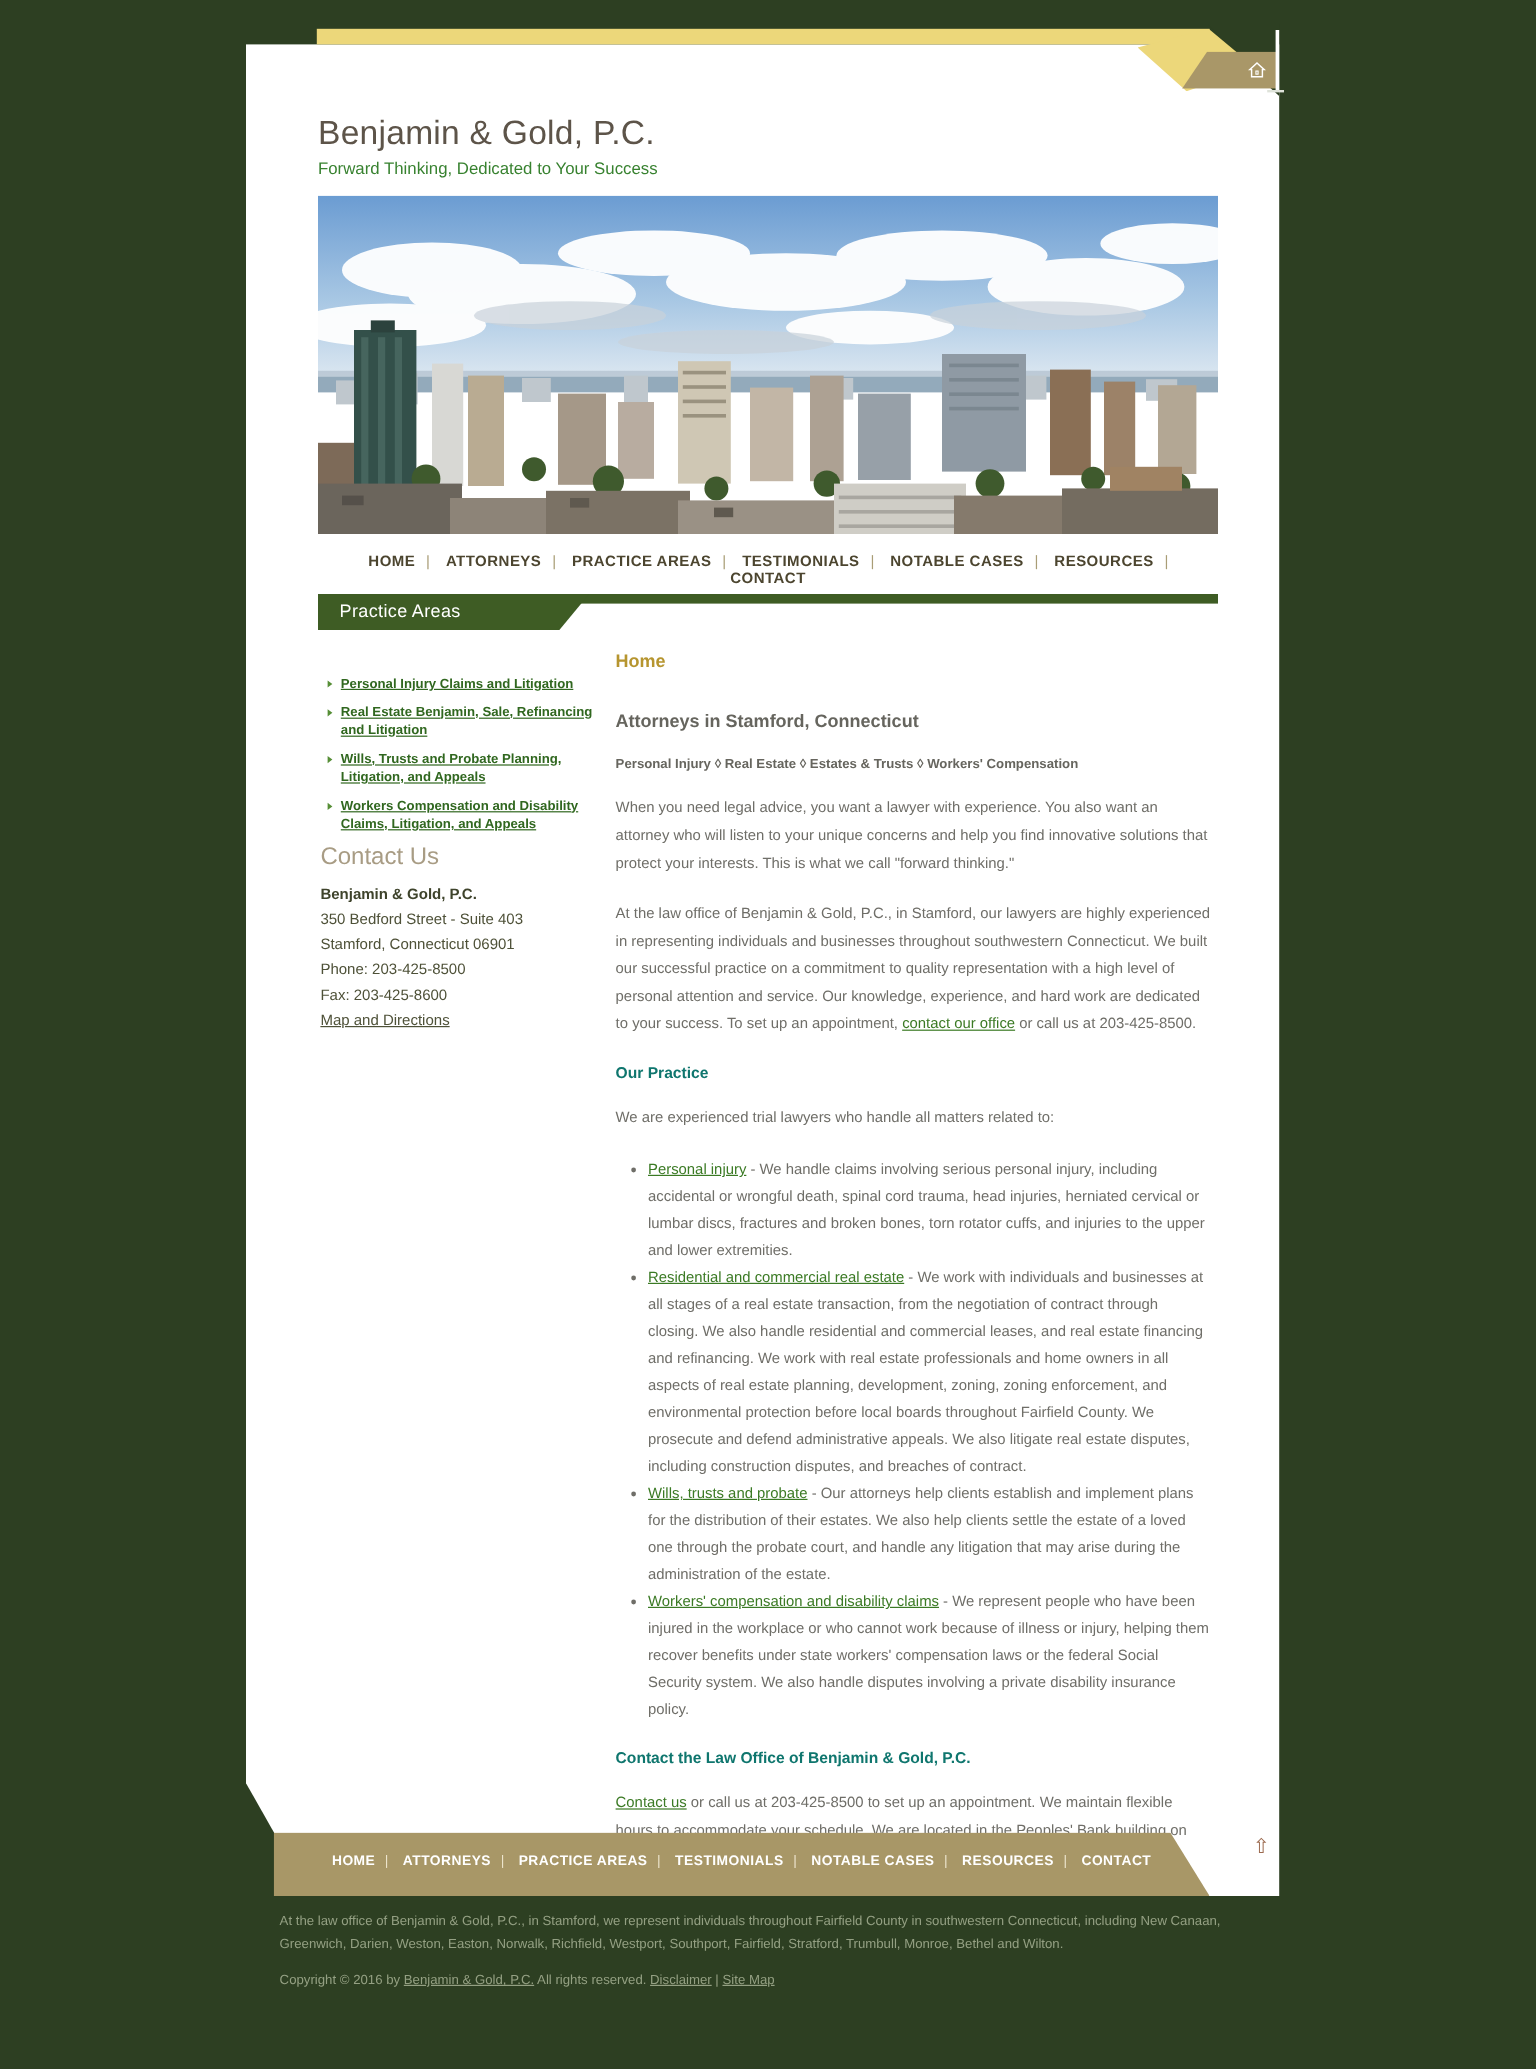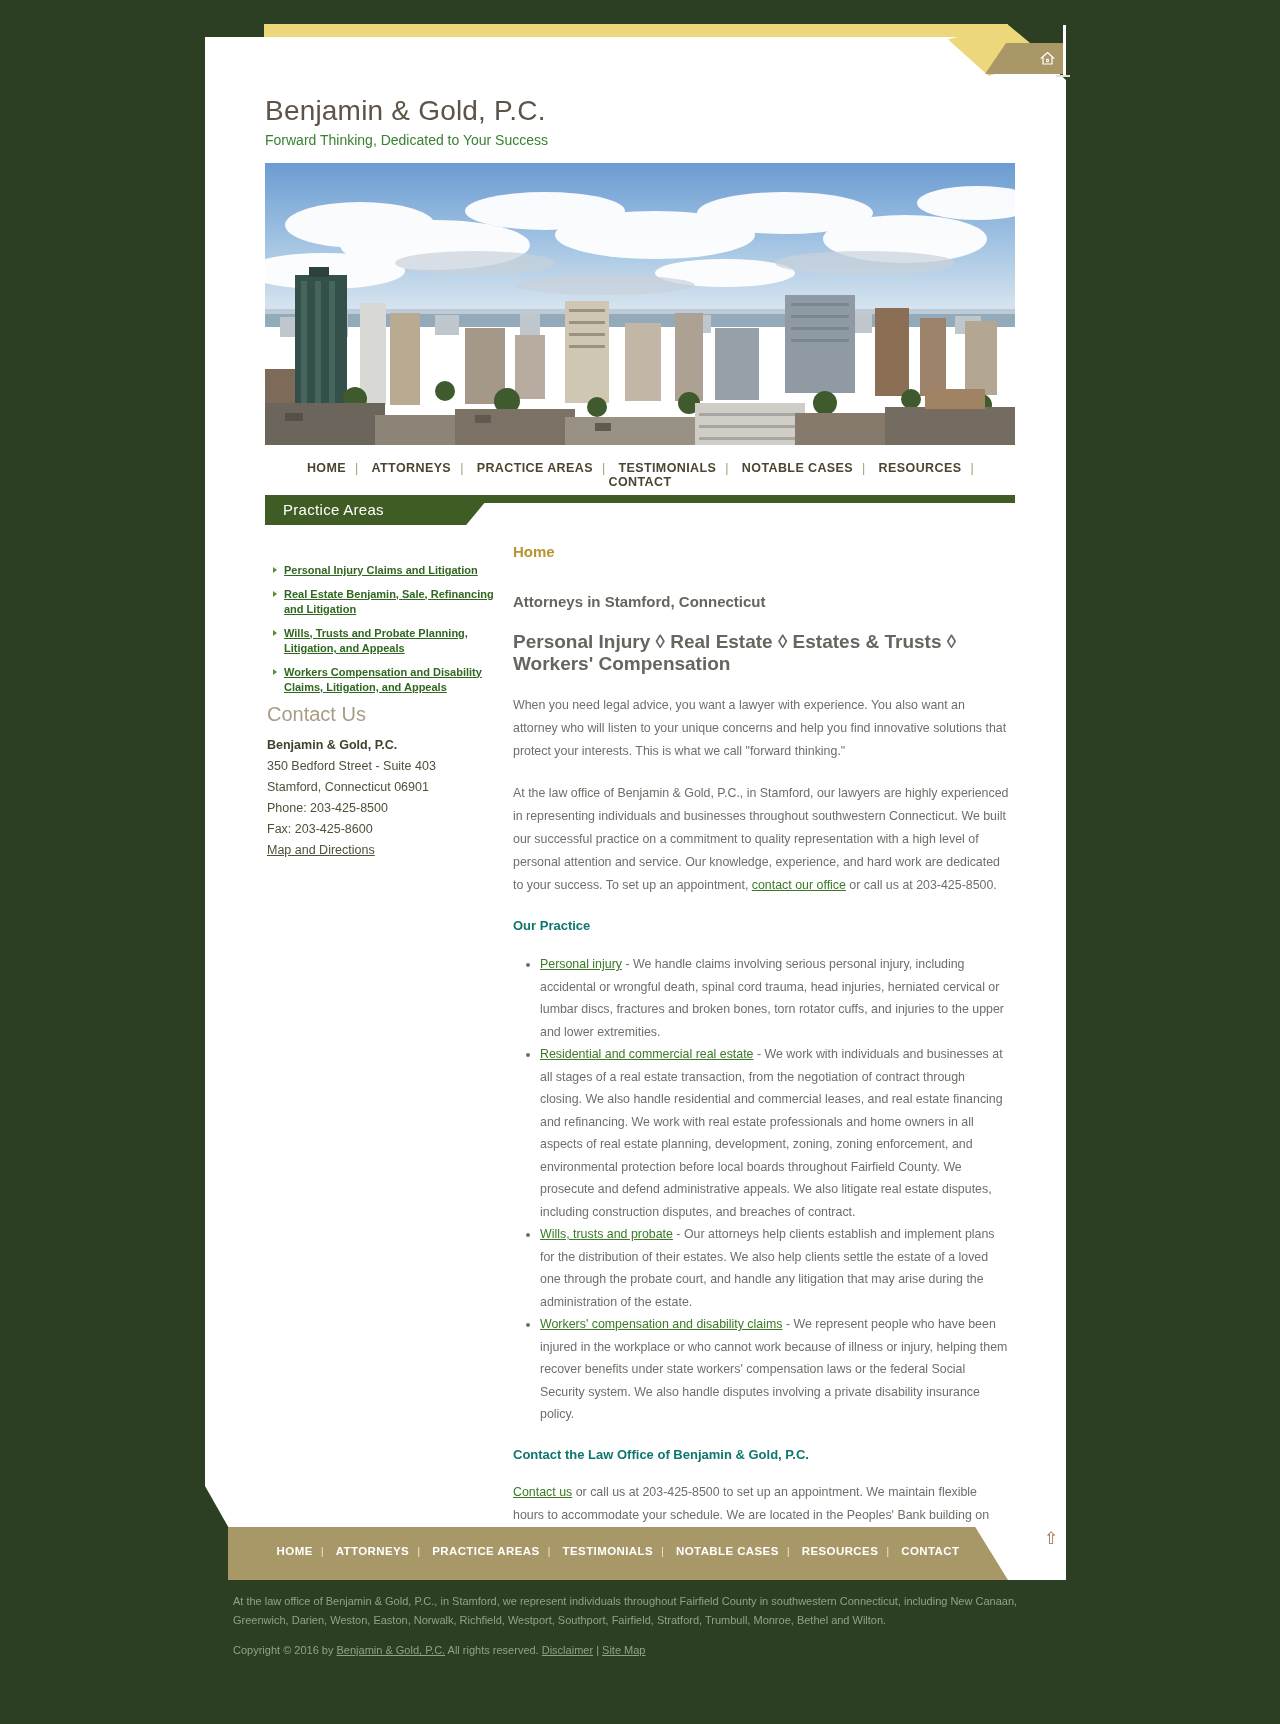--- a/index.html
+++ b/index.html
@@ -50,21 +50,21 @@
   .contact-box{position:absolute;left:62px;top:666px;width:220px;}
   .contact-box h2{margin:0;font-size:20px;font-weight:normal;color:#a89c84;}
   .contact-box .lines{margin-top:9px;font-size:12.5px;line-height:21px;color:#4e5138;}
   .contact-box .firm{font-weight:bold;color:#3e432b;}
   .contact-box a{color:#4e5138;text-decoration:underline;cursor:pointer;}
 
   
   .maincol{position:absolute;left:308px;top:506px;width:497px;color:#6f6e68;font-size:12.4px;}
   .maincol .home{font-size:15px;font-weight:bold;color:#b6952f;}
   .maincol h2{margin:33px 0 0 0;font-size:15px;color:#66655e;}
-  .maincol .subhead{margin-top:21px;font-size:19px;font-weight:bold;color:#66655e;}
+  .maincol .subhead{margin-top:21px;font-size:11px;font-weight:bold;color:#66655e;}
   .maincol p{margin:19px 0 0 0;line-height:23px;}
   .maincol h3{margin:21px 0 0 0;font-size:13px;color:#0f766e;}
   .maincol a{color:#3b7a24;text-decoration:underline;cursor:pointer;}
   .maincol ul{margin:20px 0 0 0;padding:0 0 0 27px;list-style:disc;}
   .maincol li{line-height:22.5px;}
   .maincol li::marker{color:#6f6e68;}
 
   
   .bl-wedge{position:absolute;left:205px;top:1486px;width:24px;height:94px;background:#2d3f22;z-index:4;
             clip-path:polygon(0 0,100% 45%,100% 100%,0 100%);}
@@ -239,20 +239,21 @@
       </div>
     </div>
 
     <section class="maincol">
       <div class="home">Home</div>
       <h2>Attorneys in Stamford, Connecticut</h2>
       <div class="subhead">Personal Injury ◊ Real Estate ◊ Estates &amp; Trusts ◊ Workers' Compensation</div>
       <p>When you need legal advice, you want a lawyer with experience. You also want an attorney who will listen to your unique concerns and help you find innovative solutions that protect your interests. This is what we call "forward thinking."</p>
       <p><span>At the law office of Benjamin &amp; Gold, P.C., in Stamford, our lawyers are highly experienced in representing individuals and businesses throughout southwestern Connecticut. We built our successful practice on a commitment to quality representation with a high level of personal attention and service. Our knowledge, experience, and hard work are dedicated to your success. To set up an appointment, </span><a>contact our office</a><span> or call us at 203-425-8500.</span></p>
       <h3>Our Practice</h3>
+      <p>We are experienced trial lawyers who handle all matters related to:</p>
       <ul>
         <li><a>Personal injury</a><span> - We handle claims involving serious personal injury, including accidental or wrongful death, spinal cord trauma, head injuries, herniated cervical or lumbar discs, fractures and broken bones, torn rotator cuffs, and injuries to the upper and lower extremities.</span></li>
         <li><a>Residential and commercial real estate</a><span> - We work with individuals and businesses at all stages of a real estate transaction, from the negotiation of contract through closing. We also handle residential and commercial leases, and real estate financing and refinancing. We work with real estate professionals and home owners in all aspects of real estate planning, development, zoning, zoning enforcement, and environmental protection before local boards throughout Fairfield County. We prosecute and defend administrative appeals. We also litigate real estate disputes, including construction disputes, and breaches of contract.</span></li>
         <li><a>Wills, trusts and probate</a><span> - Our attorneys help clients establish and implement plans for the distribution of their estates. We also help clients settle the estate of a loved one through the probate court, and handle any litigation that may arise during the administration of the estate.</span></li>
         <li><a>Workers' compensation and disability claims</a><span> - We represent people who have been injured in the workplace or who cannot work because of illness or injury, helping them recover benefits under state workers' compensation laws or the federal Social Security system. We also handle disputes involving a private disability insurance policy.</span></li>
       </ul>
       <h3>Contact the Law Office of Benjamin &amp; Gold, P.C.</h3>
       <p><a>Contact us</a><span> or call us at 203-425-8500 to set up an appointment. We maintain flexible hours to accommodate your schedule. We are located in the Peoples' Bank building on Bedford, with ample free parking.</span></p>
     </section>
   </div>

